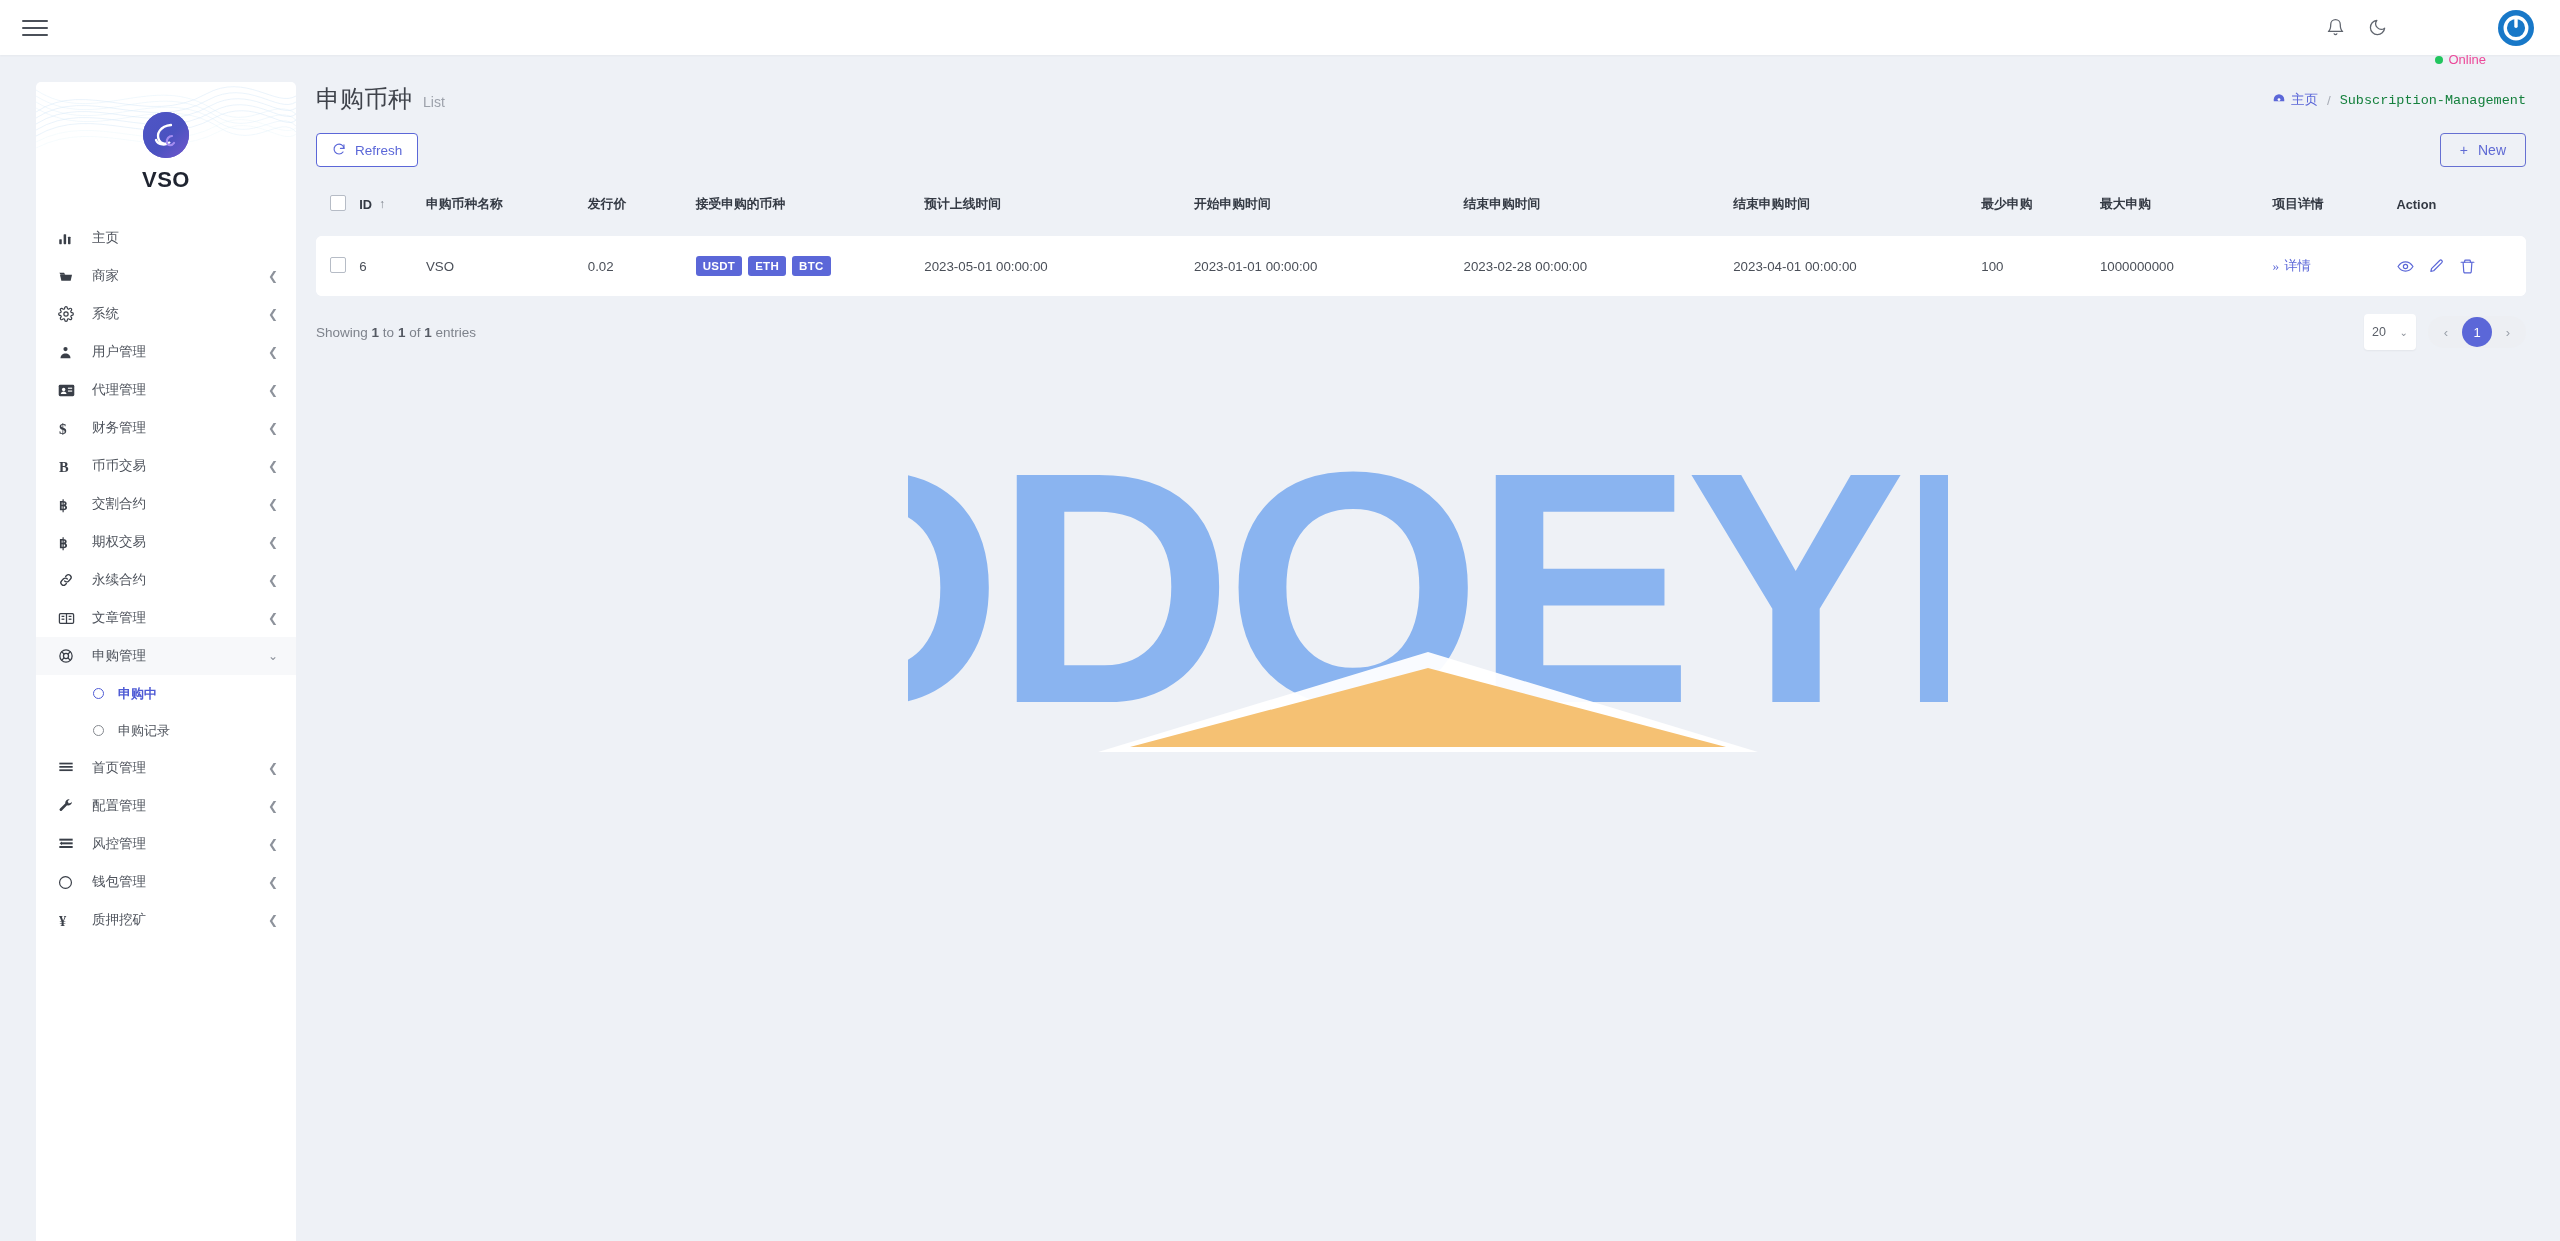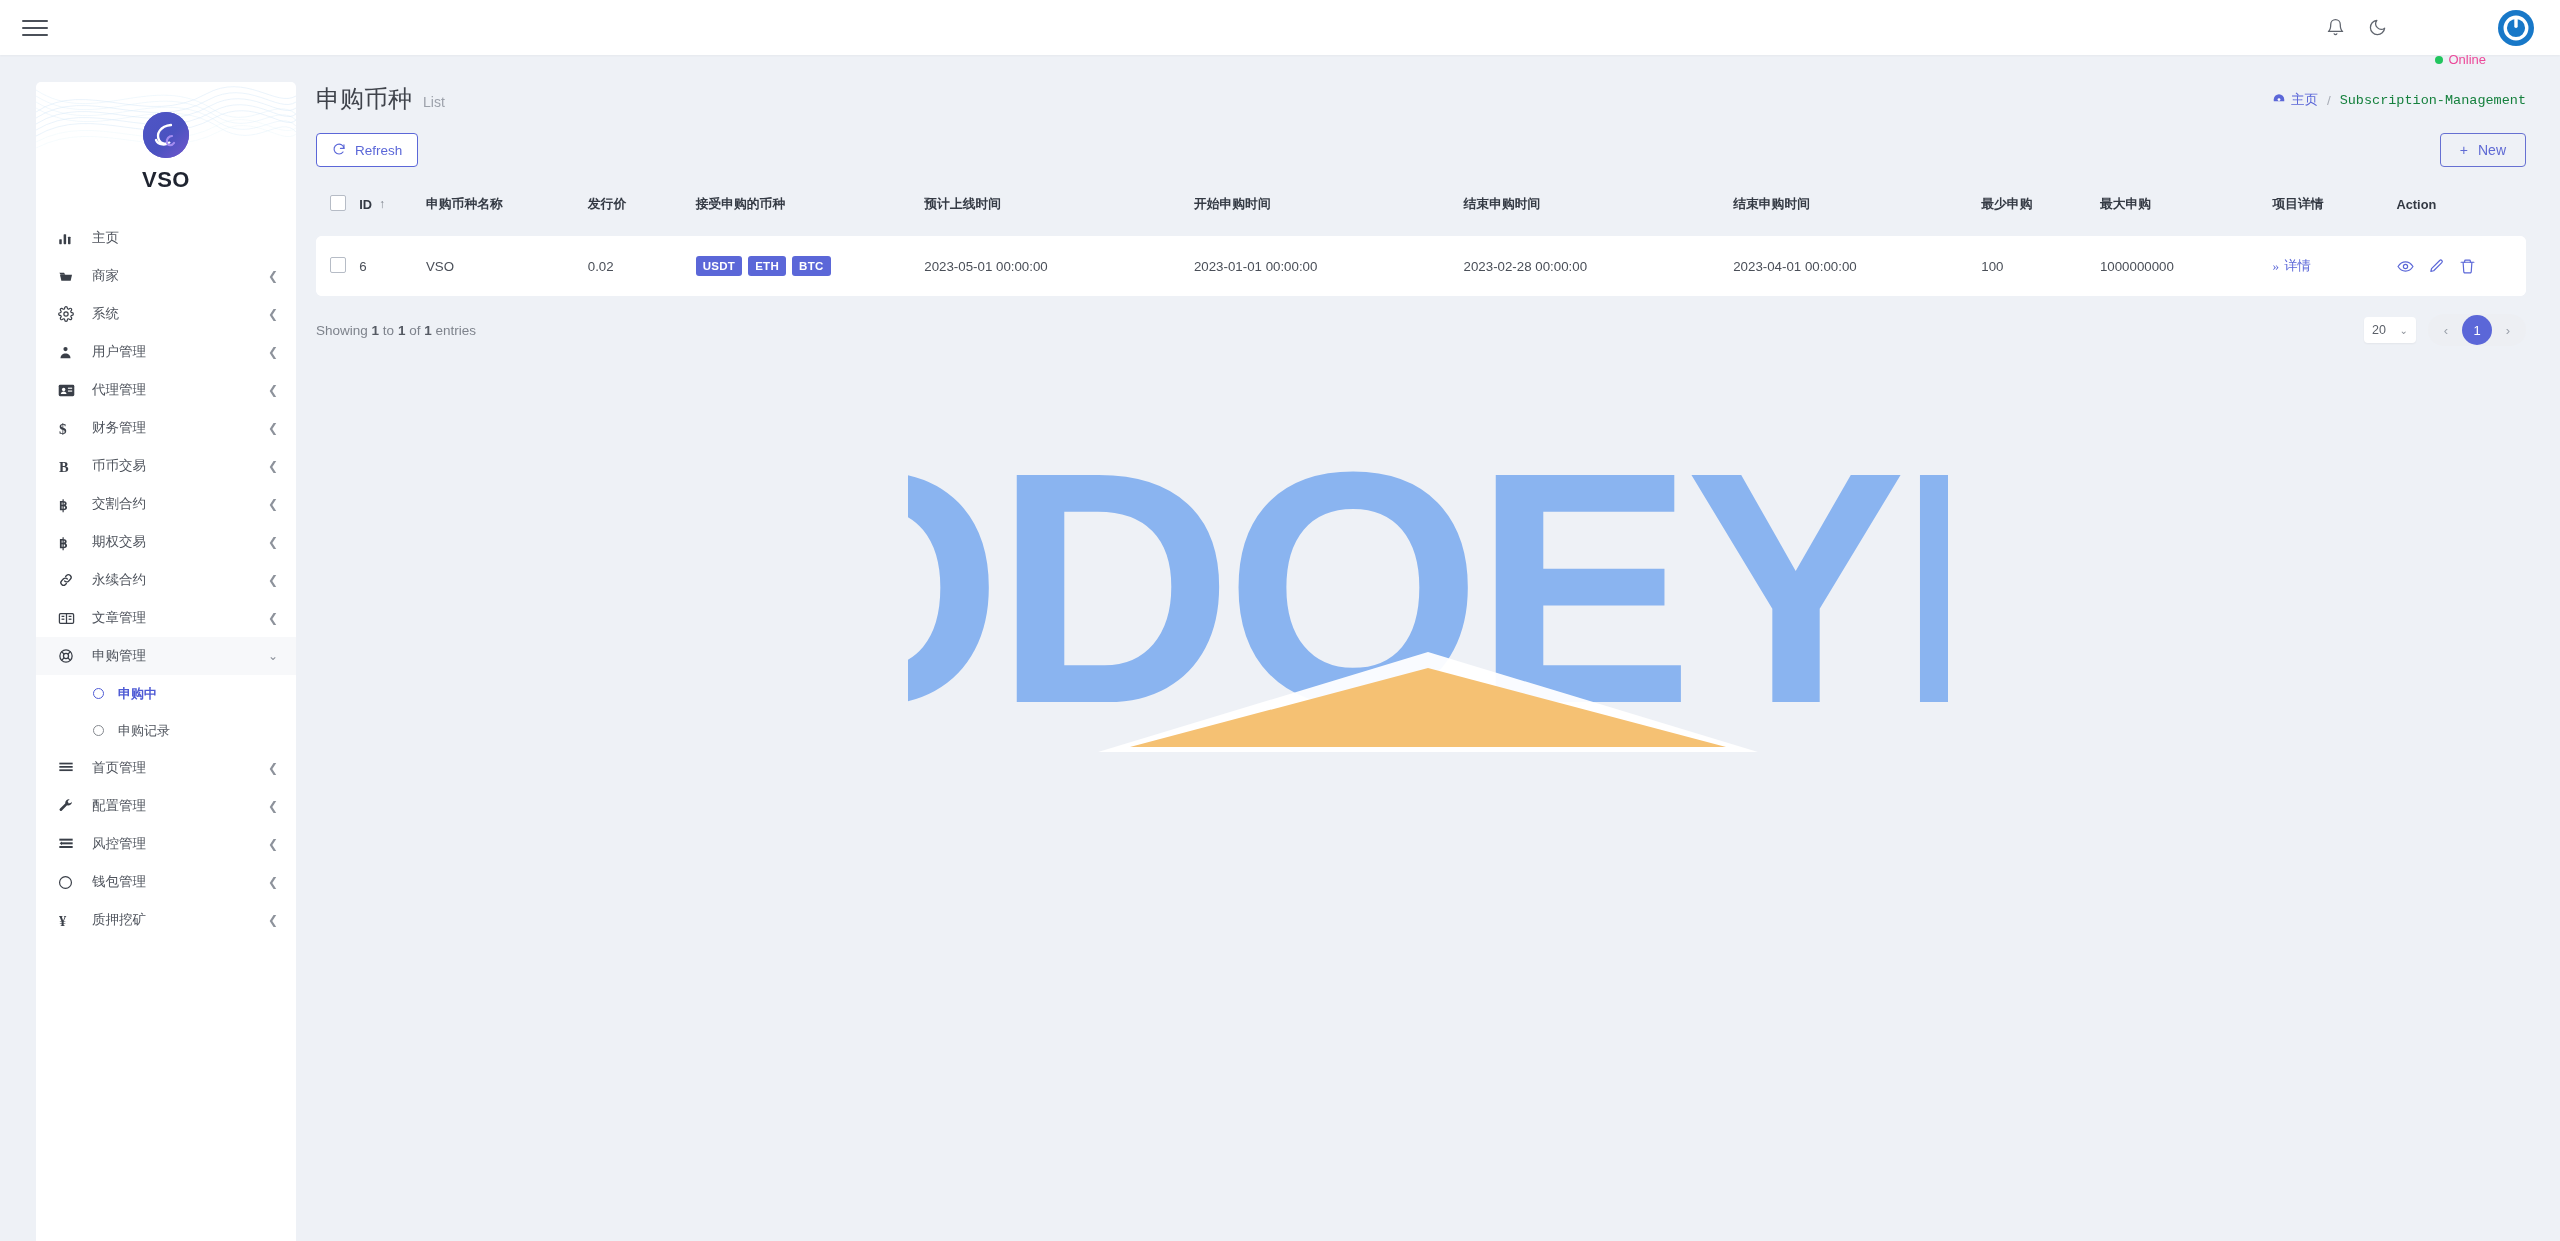--- a/index.html
+++ b/index.html
@@ -138,21 +138,21 @@
   .c-max   { width: 160px; }
   .c-det   { width: 115px; font-family: Liberation Serif, serif; }
   .c-act   { width: 120px; }
 
   
   .foot { display:flex; align-items:center; justify-content:space-between;
     margin-top: 18px; }
   .entries { font-size: 13.5px; color:#7e838c; }
   .entries b { color:#555a63; }
   .pager { display:flex; align-items:center; gap: 12px; }
-  .per-page { background:#fff; border-radius: 4px; height: 26px; width: 52px;
+  .per-page { background:#fff; border-radius: 4px; height: 36px; width: 52px;
     display:flex; align-items:center; justify-content:space-between;
     padding: 0 8px; font-size: 12.5px; color:#5a5f68; cursor:pointer;
     box-shadow: 0 1px 2px rgba(0,0,0,0.05); }
   .pages { background:#edeff3; border-radius: 18px; height: 32px;
     display:flex; align-items:center; padding: 0 6px; gap: 4px; }
   .pg { width: 24px; height: 24px; display:flex; align-items:center;
     justify-content:center; color:#9aa0aa; font-size: 13px; cursor:pointer; }
   .pg.num { background:#5b67d8; color:#fff; width: 30px; height: 30px;
     border-radius:50%; font-size: 13px; }
 

